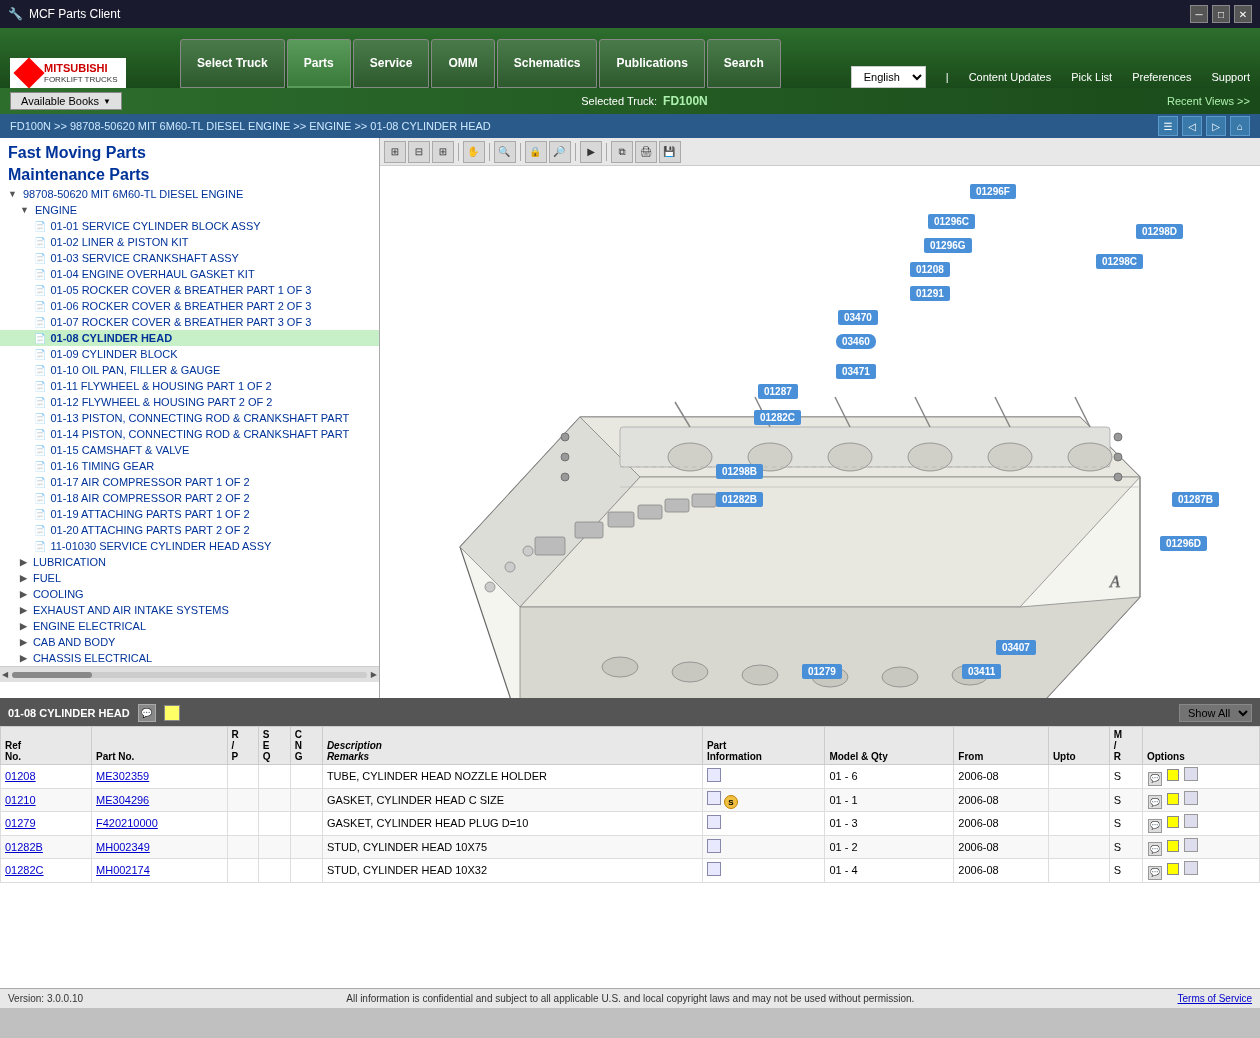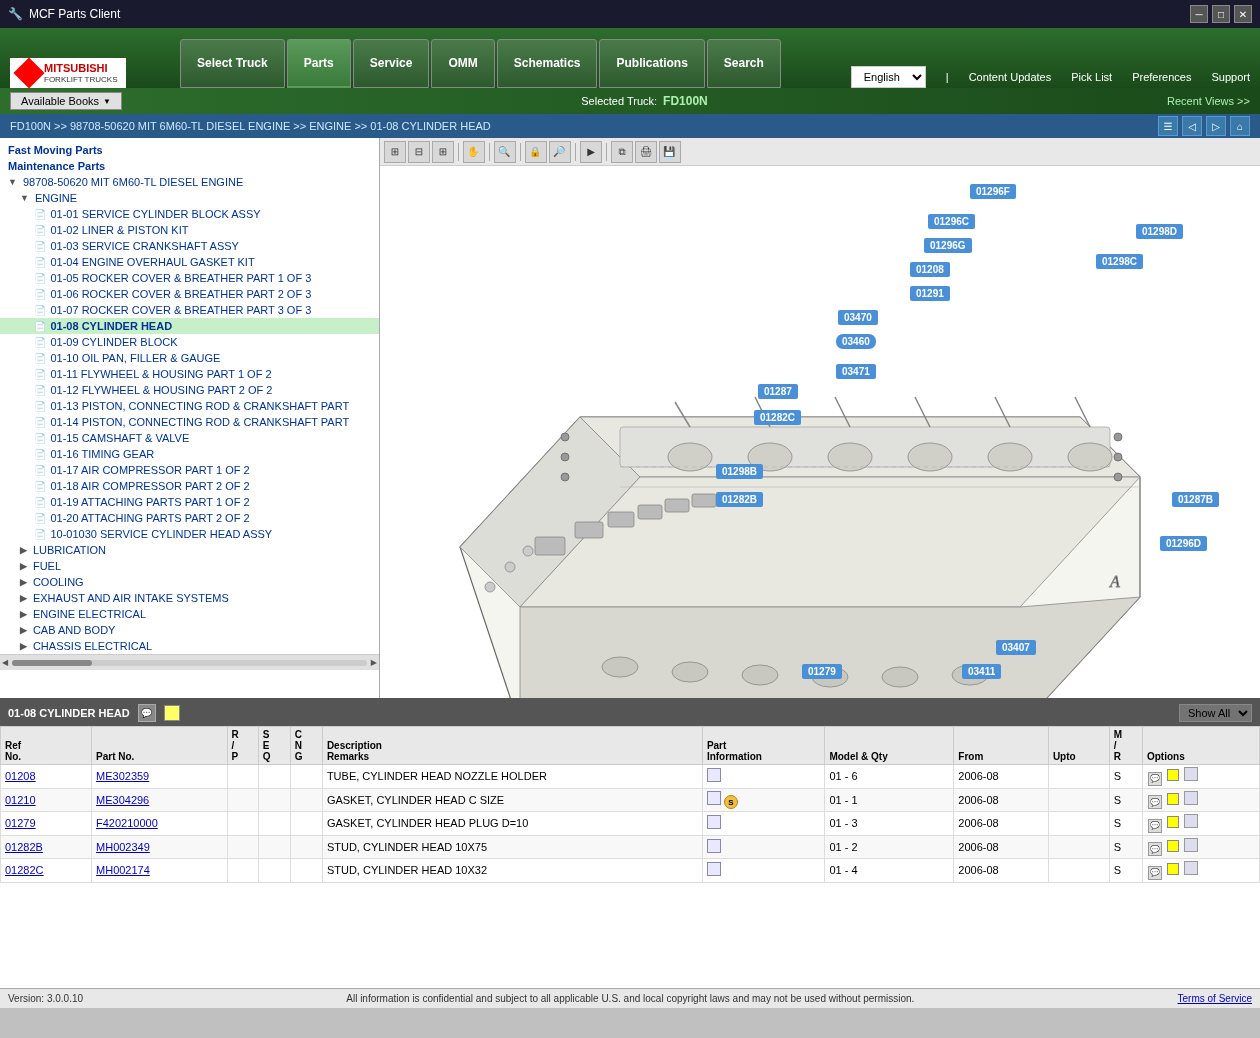--- a/index.html
+++ b/index.html
@@ -140,21 +140,21 @@
       background: white;
       border-right: 1px solid #aaa;
       overflow-y: auto;
       overflow-x: hidden;
       padding: 4px 0;
     }
     .tree-section {
       font-weight: bold;
       padding: 2px 8px;
       cursor: pointer;
-      font-size: 11px;
+      font-size: 16px;
       color: #003399;
     }
     .tree-item {
       padding: 2px 8px 2px 20px;
       cursor: pointer;
       font-size: 11px;
       color: #003399;
       display: flex;
       align-items: center;
       gap: 4px;
@@ -475,21 +475,21 @@
     <div class="tree-item sub-item">
       <span class="folder-icon">📄</span>
       <span>01-19 ATTACHING PARTS PART 1 OF 2</span>
     </div>
     <div class="tree-item sub-item">
       <span class="folder-icon">📄</span>
       <span>01-20 ATTACHING PARTS PART 2 OF 2</span>
     </div>
     <div class="tree-item sub-item">
       <span class="folder-icon">📄</span>
-      <span>10-01030 SERVICE CYLINDER HEAD ASSY</span>
+      <span>11-01030 SERVICE CYLINDER HEAD ASSY</span>
     </div>
 
     <div class="tree-item" style="padding-left:20px;">
       <span class="expand-icon">▶</span>
       <span>LUBRICATION</span>
     </div>
     <div class="tree-item" style="padding-left:20px;">
       <span class="expand-icon">▶</span>
       <span>FUEL</span>
     </div>
@@ -661,21 +661,21 @@
 
   <div id="parts-table-wrapper">
     <table id="parts-table">
       <thead>
         <tr>
           <th>Ref<br>No.</th>
           <th>Part No.</th>
           <th>R<br>/<br>P</th>
           <th>S<br>E<br>Q</th>
           <th>C<br>N<br>G</th>
-          <th style="width:380px;">Description<br>Remarks</th>
+          <th style="width:380px;font-style:italic;">Description<br>Remarks</th>
           <th>Part<br>Information</th>
           <th>Model &amp; Qty</th>
           <th>From</th>
           <th>Upto</th>
           <th>M<br>/<br>R</th>
           <th>Options</th>
         </tr>
       </thead>
       <tbody id="parts-tbody">
 

